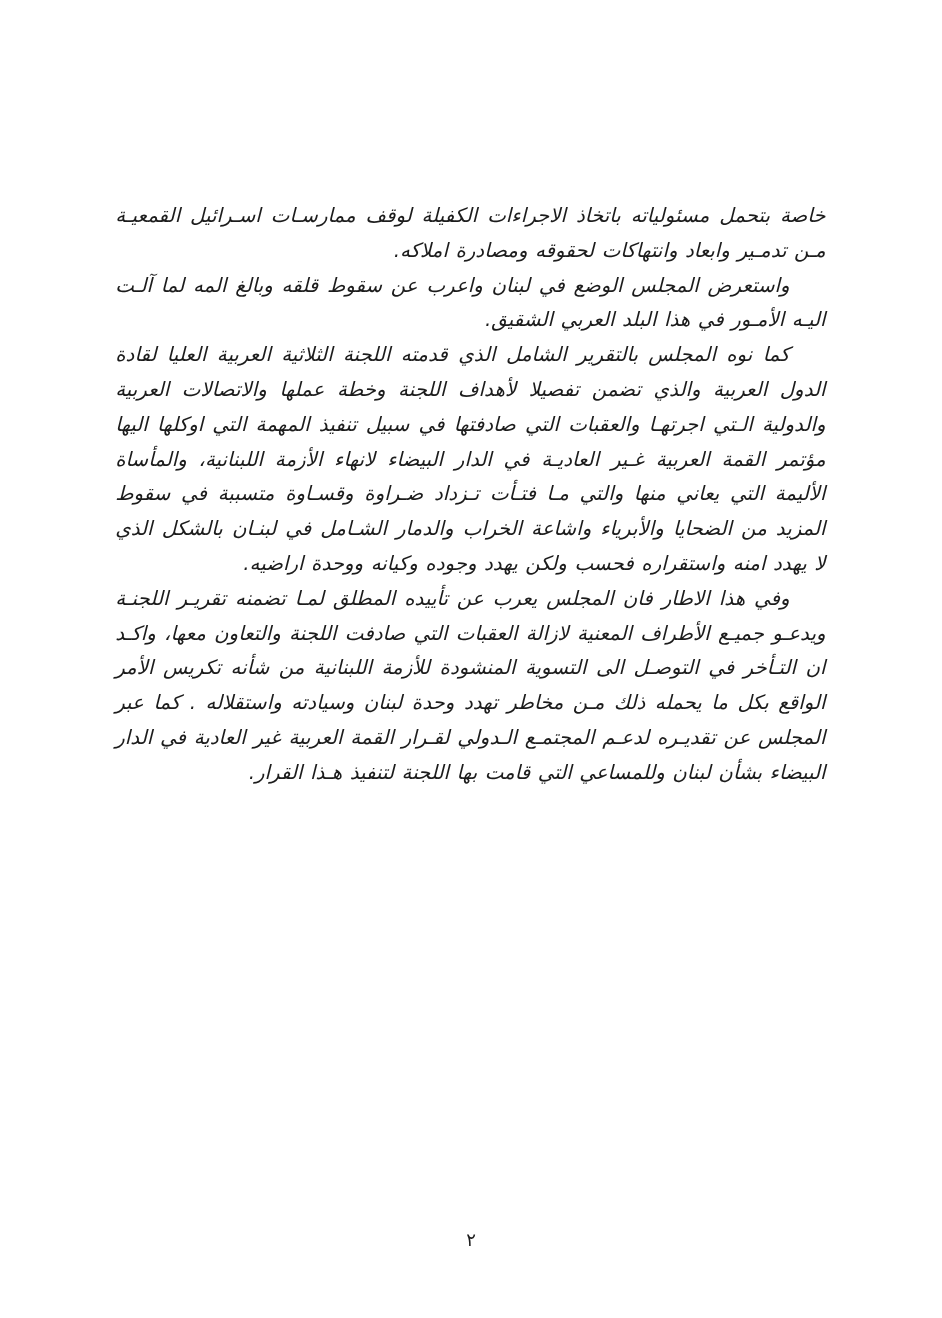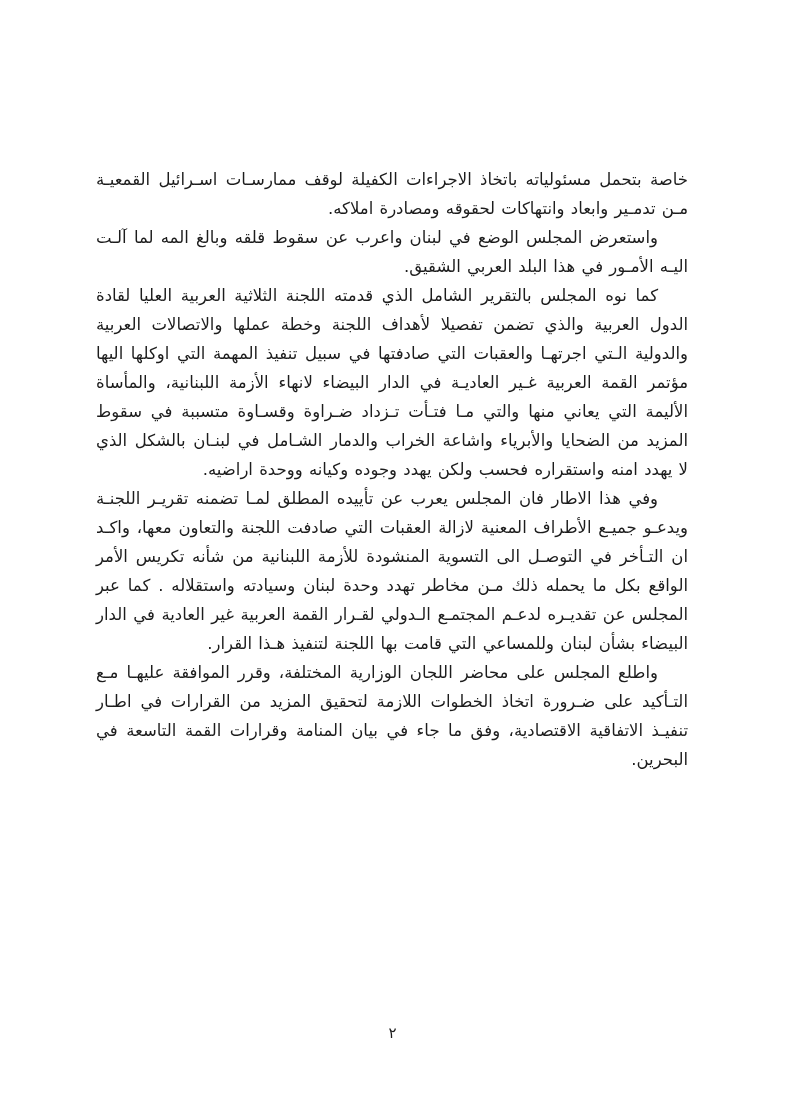--- a/index.html
+++ b/index.html
@@ -21,20 +21,21 @@
     position: absolute;
     top: 165px;
     right: 97px;
     width: 592px;
     direction: rtl;
     text-align: justify;
     font-size: 16.5px;
     line-height: 29px;
     letter-spacing: 0;
     word-spacing: 1px;
+    font-style: italic;
   }
   .text-block p {
     margin: 0;
     padding: 0;
     text-indent: 30px;
   }
   .text-block p.first {
     text-indent: 0;
   }
   .page-number {
@@ -50,16 +51,15 @@
 </style>
 </head>
 <body>
 
 <div class="page">
   <div class="text-block">
     <p class="first">خاصة بتحمل مسئولياته باتخاذ الاجراءات الكفيلة لوقف ممارسـات اسـرائيل القمعيـة مـن تدمـير وابعاد وانتهاكات لحقوقه ومصادرة املاكه.</p>
     <p>واستعرض المجلس الوضع في لبنان واعرب عن سقوط قلقه وبالغ المه لما آلـت اليـه الأمـور في هذا البلد العربي الشقيق.</p>
     <p>كما نوه المجلس بالتقرير الشامل الذي قدمته اللجنة الثلاثية العربية العليا لقادة الدول العربية والذي تضمن تفصيلا لأهداف اللجنة وخطة عملها والاتصالات العربية والدولية الـتي اجرتهـا والعقبات التي صادفتها في سبيل تنفيذ المهمة التي اوكلها اليها مؤتمر القمة العربية غـير العاديـة في الدار البيضاء لانهاء الأزمة اللبنانية، والمأساة الأليمة التي يعاني منها والتي مـا فتـأت تـزداد ضـراوة وقسـاوة متسببة في سقوط المزيد من الضحايا والأبرياء واشاعة الخراب والدمار الشـامل في لبنـان بالشكل الذي لا يهدد امنه واستقراره فحسب ولكن يهدد وجوده وكيانه ووحدة اراضيه.</p>
     <p>وفي هذا الاطار فان المجلس يعرب عن تأييده المطلق لمـا تضمنه تقريـر اللجنـة ويدعـو جميـع الأطراف المعنية لازالة العقبات التي صادفت اللجنة والتعاون معها،  واكـد ان التـأخر في التوصـل الى التسوية المنشودة للأزمة اللبنانية من شأنه تكريس الأمر الواقع بكل ما يحمله ذلك مـن مخاطر تهدد وحدة لبنان وسيادته واستقلاله . كما عبر المجلس عن تقديـره لدعـم المجتمـع الـدولي لقـرار القمة العربية غير العادية في الدار البيضاء بشأن لبنان وللمساعي التي قامت بها اللجنة لتنفيذ هـذا القرار.</p>
-    <p>واطلع المجلس على محاضر اللجان الوزارية المختلفة، وقرر الموافقة عليهـا مـع التـأكيد على ضـرورة اتخاذ الخطوات اللازمة لتحقيق المزيد من القرارات في اطـار تنفيـذ الاتفاقية الاقتصادية، وفق ما جاء في بيان المنامة وقرارات القمة التاسعة في البحرين.</p>
   </div>
   <div class="page-number">٢</div>
 </div>
 
 </body></html>

